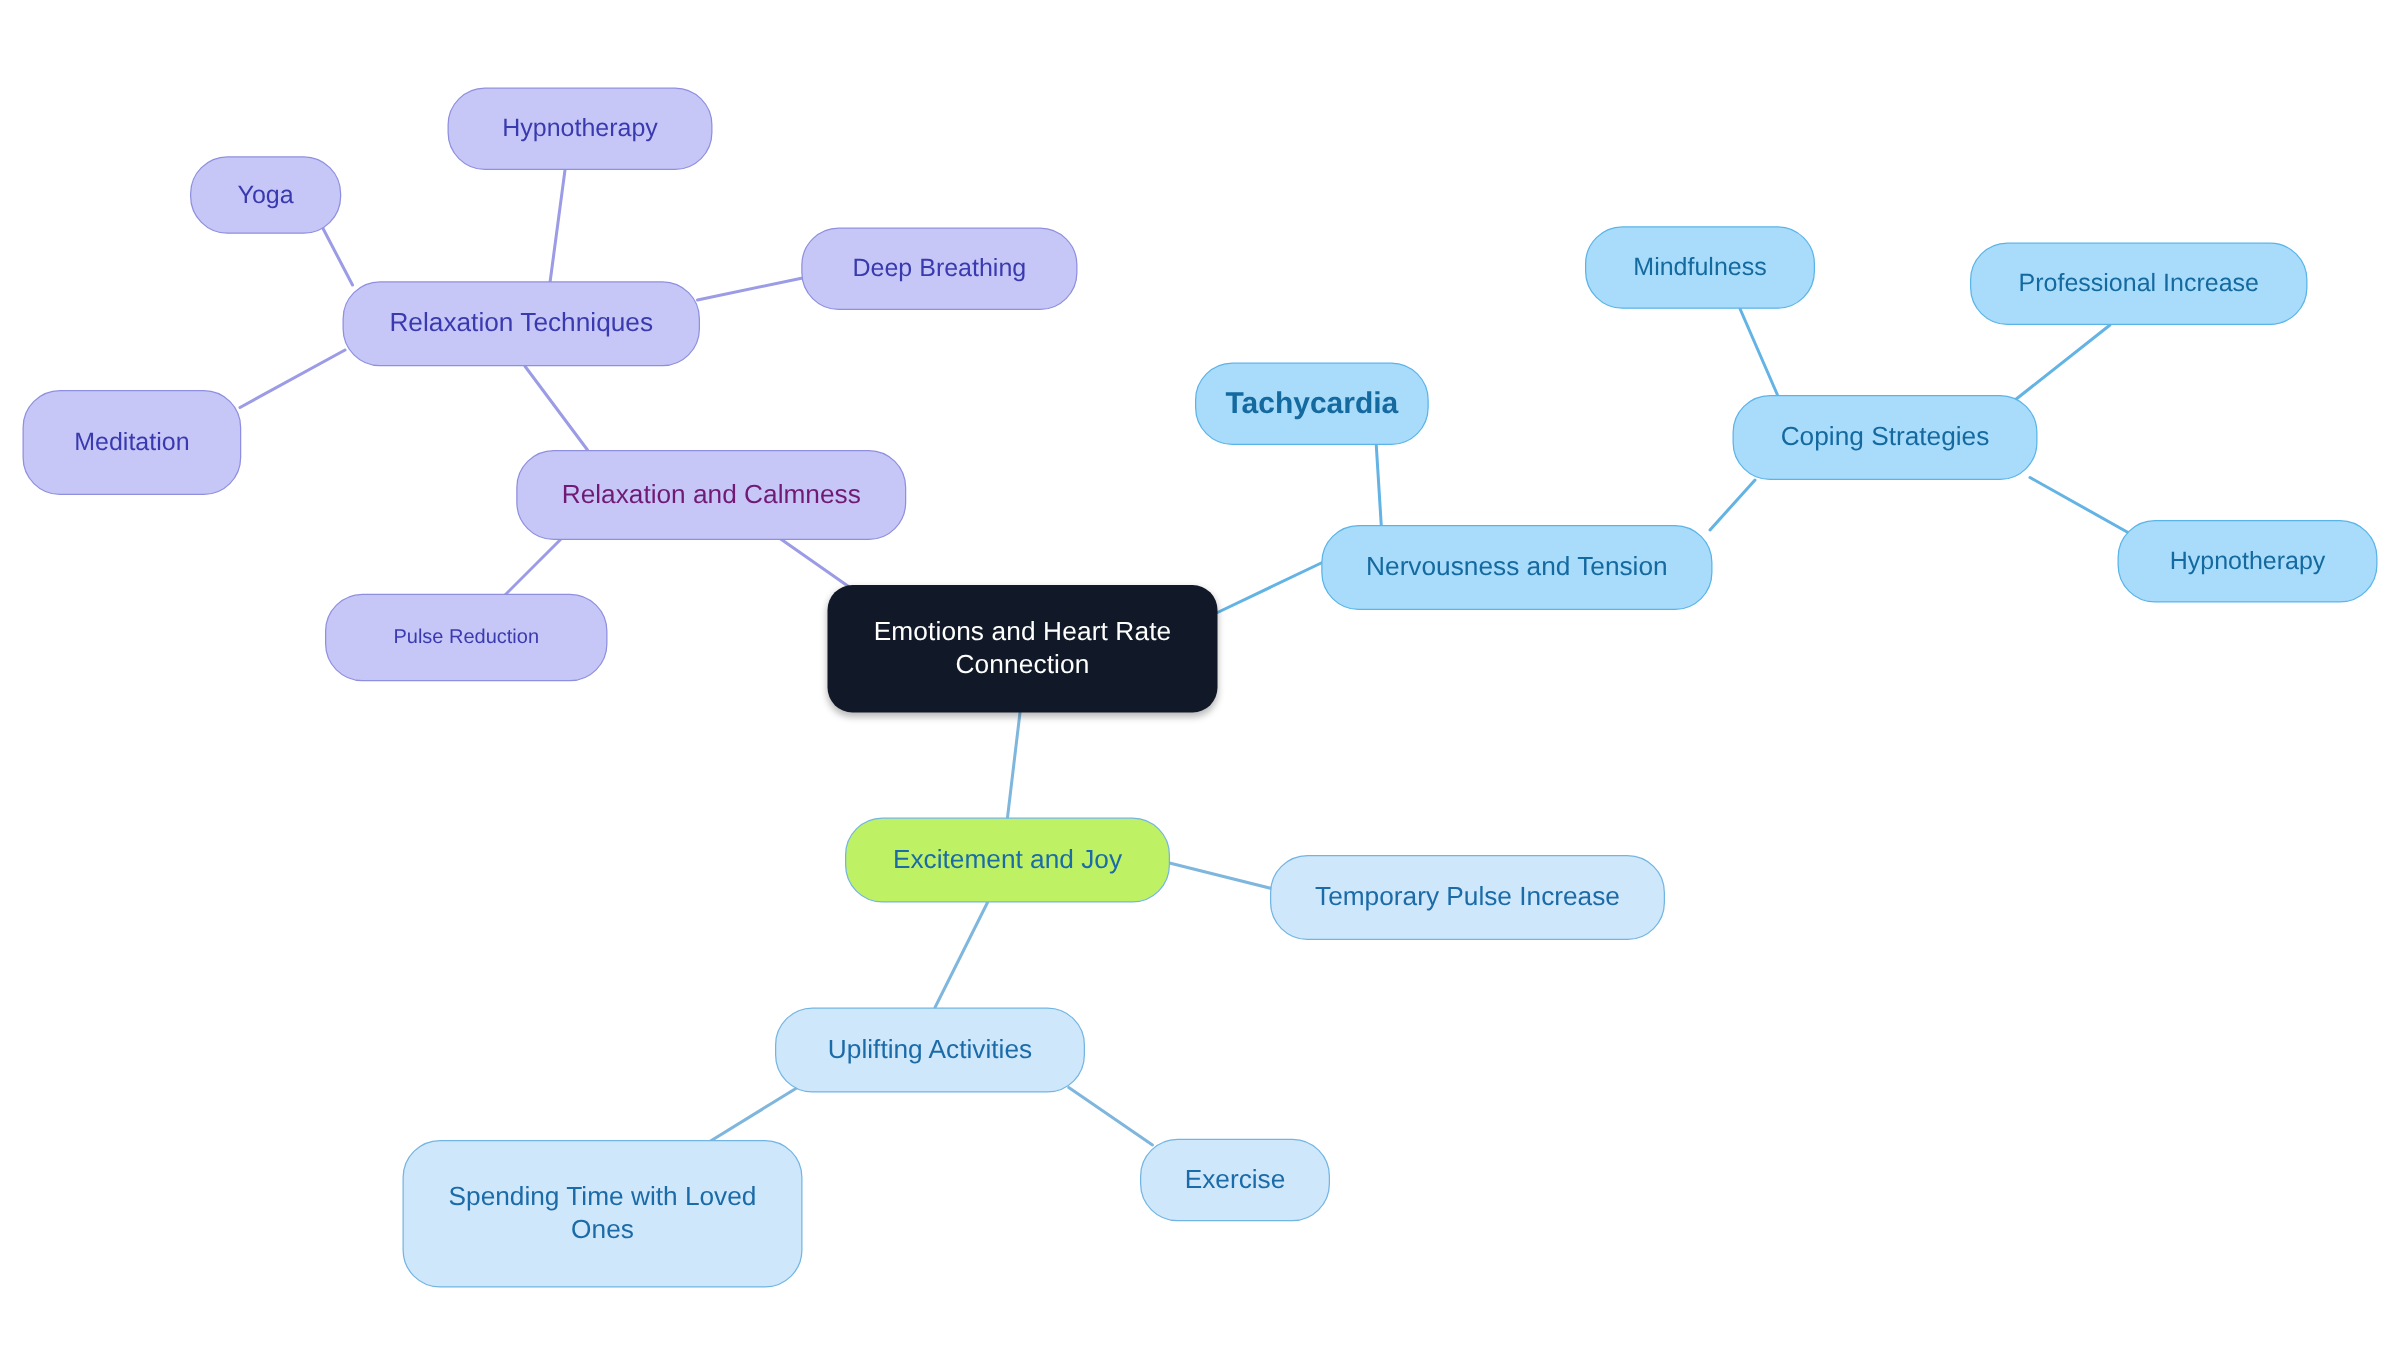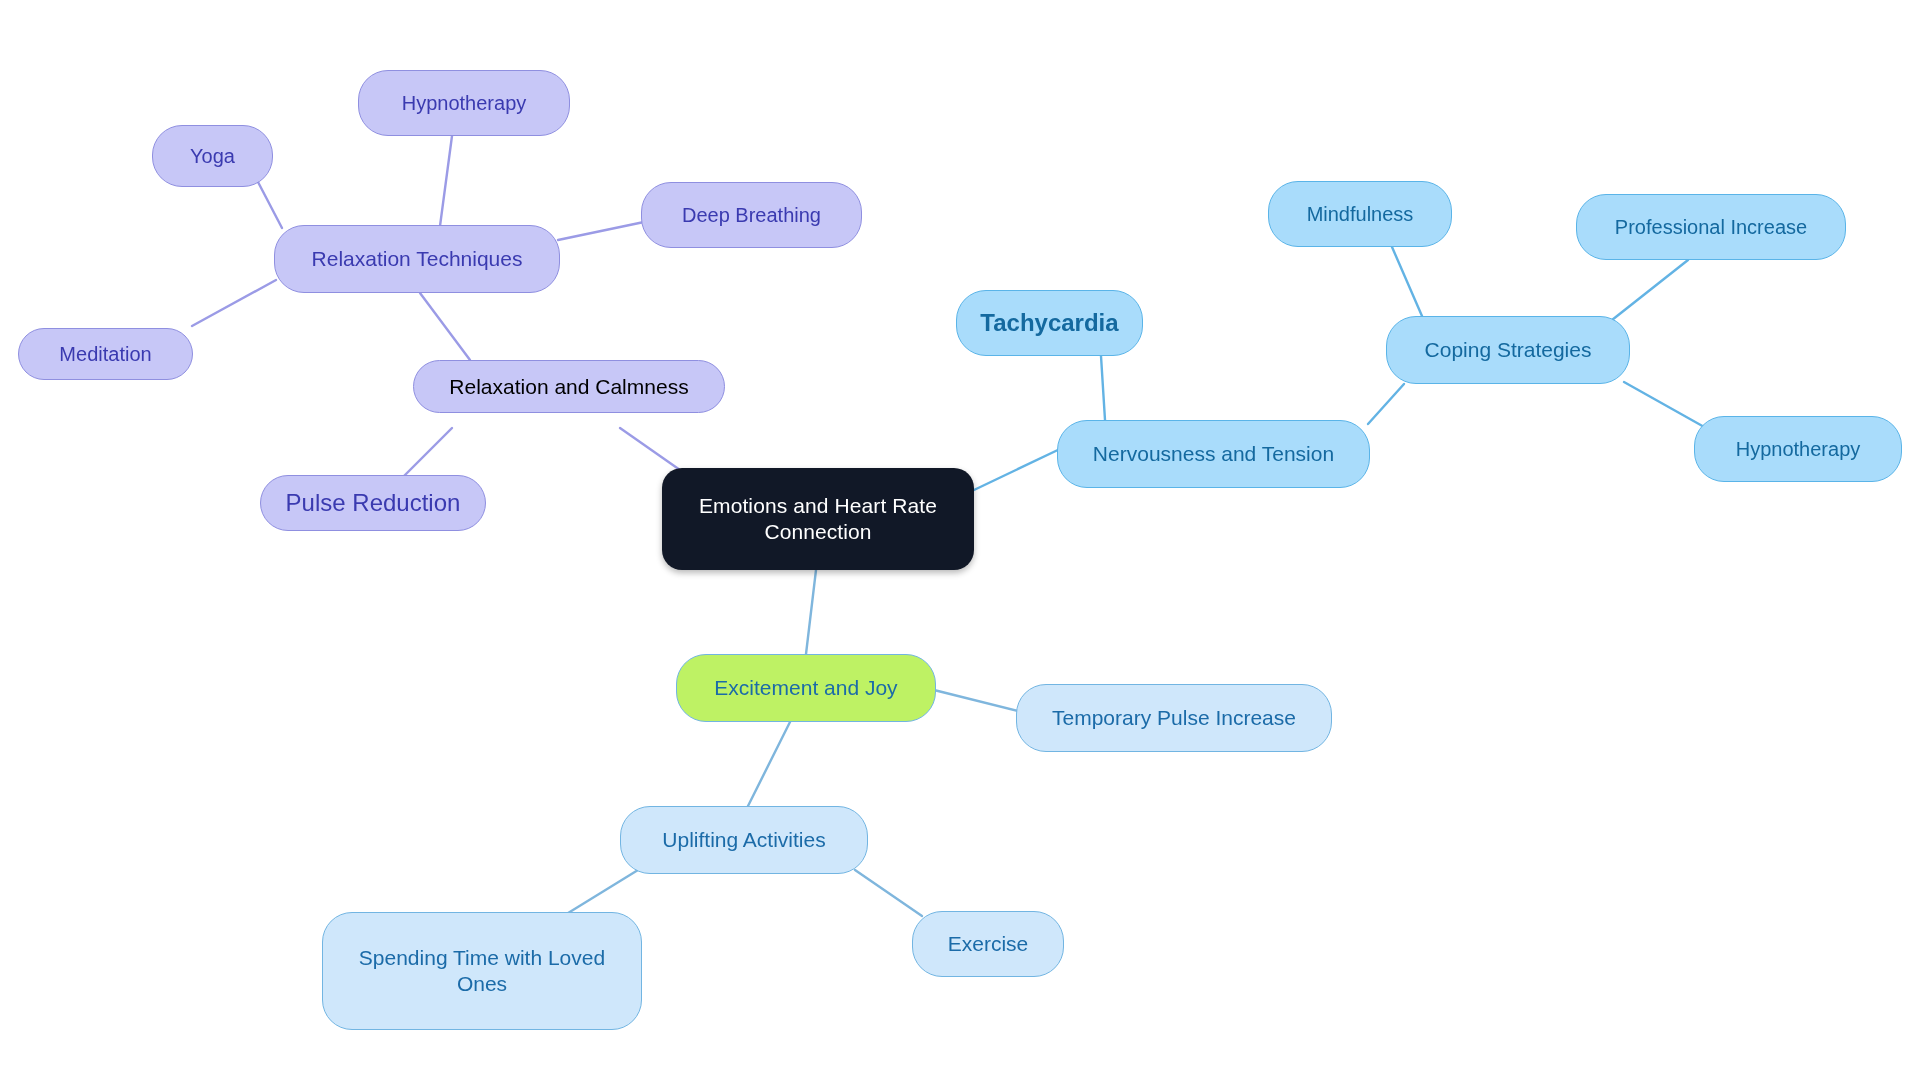--- a/index.html
+++ b/index.html
@@ -64,26 +64,26 @@
       <line x1="1624" y1="382" x2="1706" y2="428" stroke="#63b3e4" stroke-width="2.4" stroke-linecap="round"></line>
       <line x1="816" y1="570" x2="806" y2="654" stroke="#7fb6dd" stroke-width="2.4" stroke-linecap="round"></line>
       <line x1="934" y1="690" x2="1022" y2="712" stroke="#7fb6dd" stroke-width="2.4" stroke-linecap="round"></line>
       <line x1="790" y1="722" x2="748" y2="806" stroke="#7fb6dd" stroke-width="2.4" stroke-linecap="round"></line>
       <line x1="638" y1="870" x2="560" y2="918" stroke="#7fb6dd" stroke-width="2.4" stroke-linecap="round"></line>
       <line x1="855" y1="870" x2="922" y2="916" stroke="#7fb6dd" stroke-width="2.4" stroke-linecap="round"></line>
     </svg>
   <div id="nodes">
       <div class="node root" style="left: 662px; top: 468px; width: 312px; height: 102px; background: rgb(17, 24, 39); border-color: rgb(17, 24, 39); color: rgb(255, 255, 255); font-size: 21px;">Emotions and Heart Rate
 Connection</div>
-      <div class="node" style="left: 413px; top: 360px; width: 312px; height: 53px; background: rgb(199, 199, 247); border-color: rgb(143, 143, 224); color: #000000; font-size: 21px;">Relaxation and Calmness</div>
+      <div class="node" style="left: 413px; top: 360px; width: 312px; height: 72px; background: rgb(199, 199, 247); border-color: rgb(143, 143, 224); color: #701a75; font-size: 21px;">Relaxation and Calmness</div>
       <div class="node" style="left: 274px; top: 225px; width: 286px; height: 68px; background: rgb(199, 199, 247); border-color: rgb(143, 143, 224); color: rgb(58, 58, 176); font-size: 21px;">Relaxation Techniques</div>
-      <div class="node" style="left: 260px; top: 475px; width: 226px; height: 56px; background: rgb(199, 199, 247); border-color: rgb(143, 143, 224); color: rgb(58, 58, 176); font-size: 24px;">Pulse Reduction</div>
+      <div class="node" style="left: 260px; top: 475px; width: 226px; height: 70px; background: rgb(199, 199, 247); border-color: rgb(143, 143, 224); color: rgb(58, 58, 176); font-size: 16px;">Pulse Reduction</div>
       <div class="node" style="left: 152px; top: 125px; width: 121px; height: 62px; background: rgb(199, 199, 247); border-color: rgb(143, 143, 224); color: rgb(58, 58, 176); font-size: 20px;">Yoga</div>
       <div class="node" style="left: 358px; top: 70px; width: 212px; height: 66px; background: rgb(199, 199, 247); border-color: rgb(143, 143, 224); color: rgb(58, 58, 176); font-size: 20px;">Hypnotherapy</div>
-      <div class="node" style="left: 18px; top: 328px; width: 175px; height: 52px; background: rgb(199, 199, 247); border-color: rgb(143, 143, 224); color: rgb(58, 58, 176); font-size: 20px;">Meditation</div>
+      <div class="node" style="left: 18px; top: 312px; width: 175px; height: 84px; background: rgb(199, 199, 247); border-color: rgb(143, 143, 224); color: rgb(58, 58, 176); font-size: 20px;">Meditation</div>
       <div class="node" style="left: 641px; top: 182px; width: 221px; height: 66px; background: rgb(199, 199, 247); border-color: rgb(143, 143, 224); color: rgb(58, 58, 176); font-size: 20px;">Deep Breathing</div>
       <div class="node" style="left: 1057px; top: 420px; width: 313px; height: 68px; background: rgb(169, 220, 251); border-color: rgb(90, 180, 232); color: rgb(20, 105, 159); font-size: 21px;">Nervousness and Tension</div>
       <div class="node" style="left: 956px; top: 290px; width: 187px; height: 66px; background: rgb(169, 220, 251); border-color: rgb(90, 180, 232); color: rgb(20, 105, 159); font-size: 24px; font-weight: bold;">Tachycardia</div>
       <div class="node" style="left: 1386px; top: 316px; width: 244px; height: 68px; background: rgb(169, 220, 251); border-color: rgb(90, 180, 232); color: rgb(20, 105, 159); font-size: 21px;">Coping Strategies</div>
       <div class="node" style="left: 1268px; top: 181px; width: 184px; height: 66px; background: rgb(169, 220, 251); border-color: rgb(90, 180, 232); color: rgb(20, 105, 159); font-size: 20px;">Mindfulness</div>
       <div class="node" style="left: 1576px; top: 194px; width: 270px; height: 66px; background: rgb(169, 220, 251); border-color: rgb(90, 180, 232); color: rgb(20, 105, 159); font-size: 20px;">Professional Increase</div>
       <div class="node" style="left: 1694px; top: 416px; width: 208px; height: 66px; background: rgb(169, 220, 251); border-color: rgb(90, 180, 232); color: rgb(20, 105, 159); font-size: 20px;">Hypnotherapy</div>
       <div class="node" style="left: 676px; top: 654px; width: 260px; height: 68px; background: #bef264; border-color: rgb(114, 181, 226); color: rgb(27, 107, 168); font-size: 21px;">Excitement and Joy</div>
       <div class="node" style="left: 1016px; top: 684px; width: 316px; height: 68px; background: rgb(207, 231, 251); border-color: rgb(114, 181, 226); color: rgb(27, 107, 168); font-size: 21px;">Temporary Pulse Increase</div>
       <div class="node" style="left: 620px; top: 806px; width: 248px; height: 68px; background: rgb(207, 231, 251); border-color: rgb(114, 181, 226); color: rgb(27, 107, 168); font-size: 21px;">Uplifting Activities</div>

